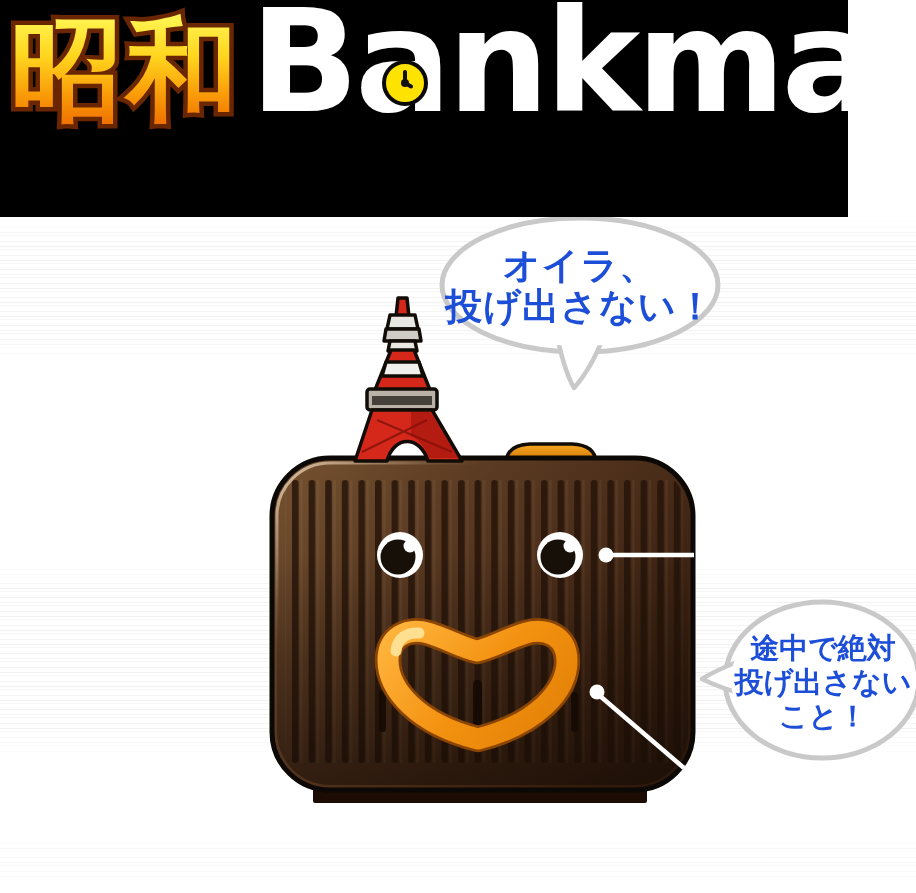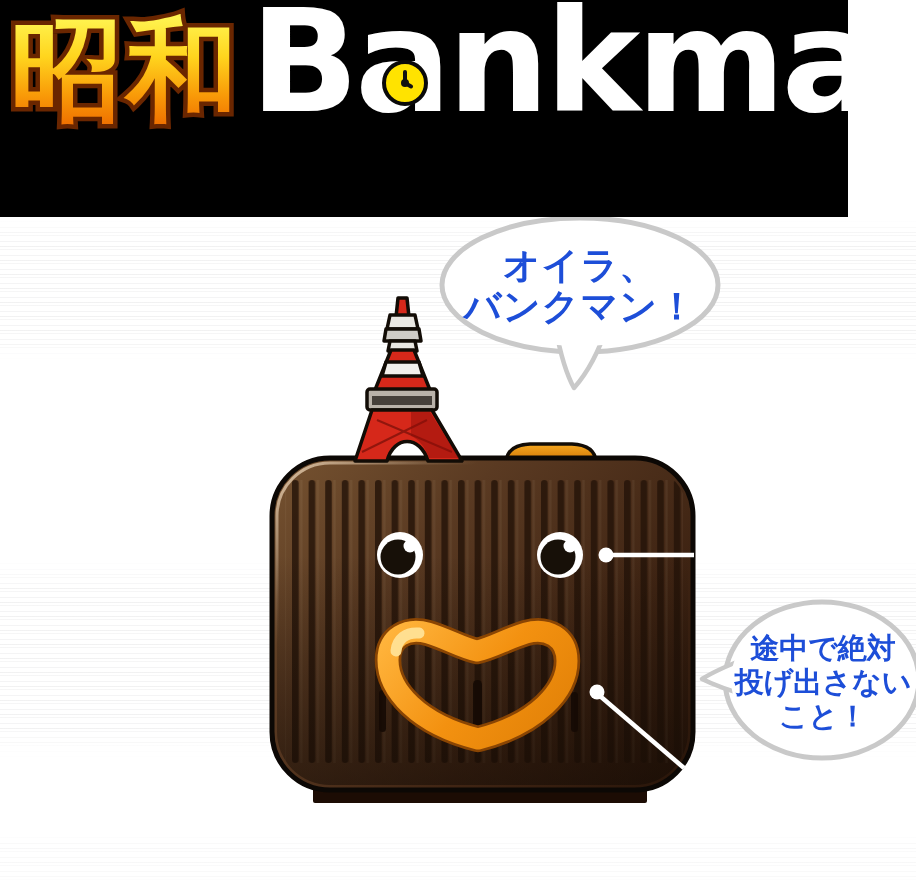--- a/index.html
+++ b/index.html
@@ -182,21 +182,21 @@
     </g>
     <g>
       <line x1="600" y1="696" x2="684" y2="768" stroke="#ffffff" stroke-width="4.5"></line>
       <circle cx="597" cy="692" r="7.5" fill="#ffffff"></circle>
     </g>
   </g>
 </svg>
 
 <div class="bubble-text" id="bubble1-text">
   <div>オイラ、</div>
-  <div>バンクマン！</div>
+  <div>投げ出さない！</div>
 </div>
 <div class="bubble-text" id="bubble2-text">
   <div>途中で絶対</div>
   <div>投げ出さない</div>
   <div>こと！</div>
 </div>
 
 <header>
   <div class="logo">
     <span class="kanji kanji-outline">昭和</span>

